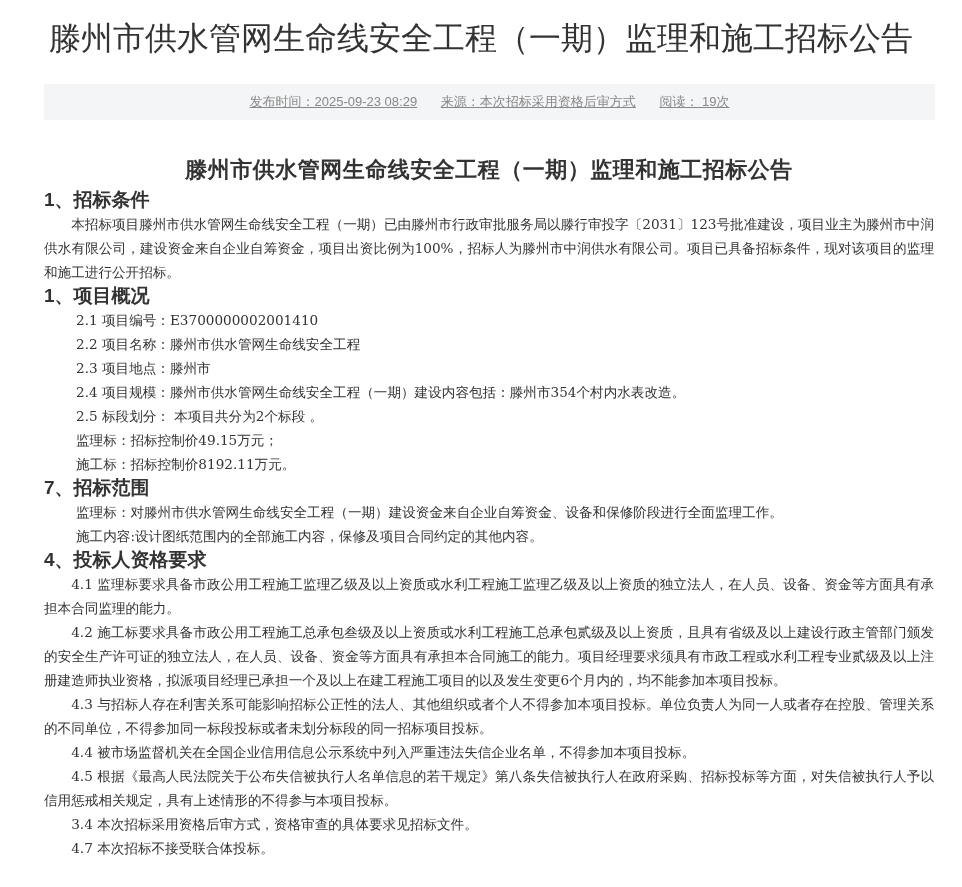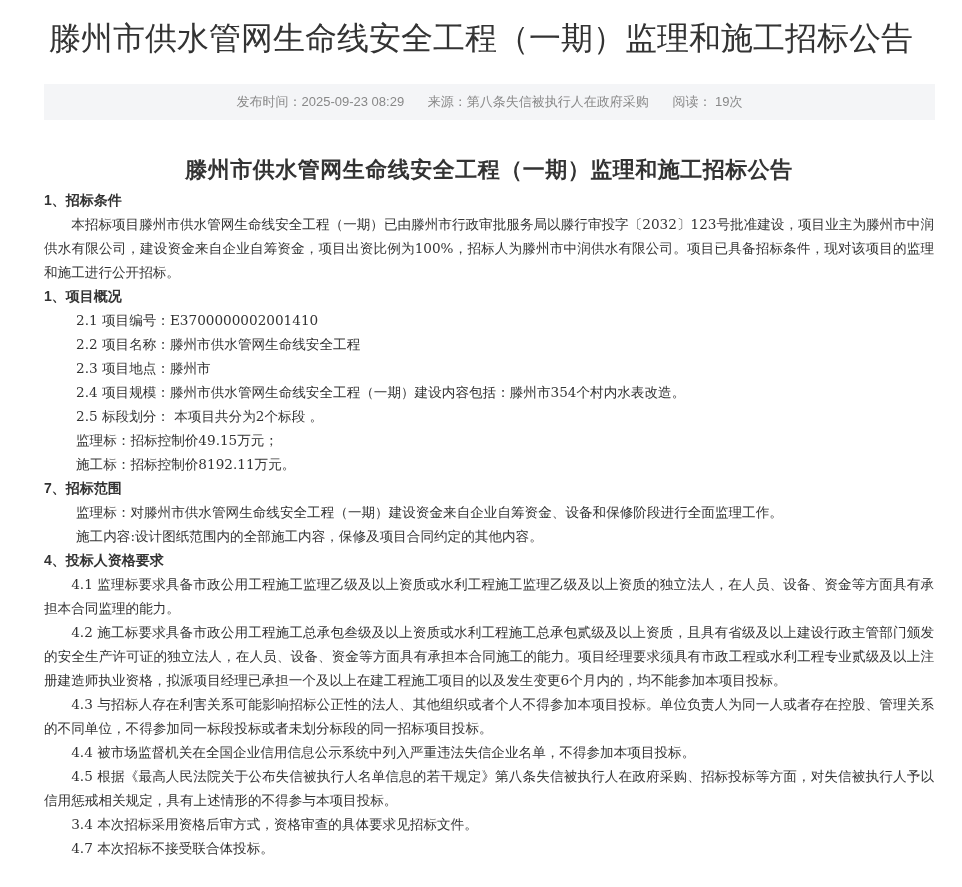--- a/index.html
+++ b/index.html
@@ -8,54 +8,54 @@
     position: absolute; left: 0; top: 14px; width: 962px; text-align: center;
     font-family: "Liberation Sans", "DejaVu Sans", sans-serif;
     font-size: 32px; line-height: 48px; color: #333333; font-weight: normal; margin: 0;
   }
   .meta-bar {
     position: absolute; left: 44px; top: 84px; width: 891px; height: 36px;
     background: #f4f5f7; text-align: center;
     font-family: "Liberation Sans", "DejaVu Sans", sans-serif;
     font-size: 13px; line-height: 36px; color: #888888;
   }
-  .meta-bar .meta-item { margin: 0 10px; }
+  .meta-bar .meta-item { margin: 0 10px; text-decoration: underline; }
   .article {
     position: absolute; left: 44px; top: 152px; width: 890px;
     font-family: "DejaVu Serif", "Liberation Serif", serif;
     font-size: 13.6px; line-height: 24px; color: #333333;
   }
   .article-title {
     text-align: center; font-size: 22px; line-height: 36px; margin: 0;
     font-family: "Liberation Serif", "DejaVu Serif", serif; font-weight: bold; color: #333;
     letter-spacing: 0.5px;
   }
   .section-heading {
     font-family: "Liberation Sans", "DejaVu Sans", sans-serif;
-    font-weight: bold; font-size: 14px; line-height: 24px; margin: 0; color: #333;
+    font-weight: bold; font-size: 19px; line-height: 24px; margin: 0; color: #333;
   }
   .para { margin: 0; text-indent: 2em; text-align: justify; }
   .item { margin: 0; padding-left: 32px; }
 </style>
 </head>
 <body>
 
 <h1 class="page-title">滕州市供水管网生命线安全工程（一期）监理和施工招标公告</h1>
 
 <div class="meta-bar">
   <span class="meta-item">发布时间：2025-09-23 08:29</span>
-  <span class="meta-item">来源：第八条失信被执行人在政府采购</span>
+  <span class="meta-item">来源：本次招标采用资格后审方式</span>
   <span class="meta-item">阅读： 19次</span>
 </div>
 
 <div class="article">
   <h2 class="article-title">滕州市供水管网生命线安全工程（一期）监理和施工招标公告</h2>
 
   <h3 class="section-heading">1、招标条件</h3>
-  <p class="para">本招标项目滕州市供水管网生命线安全工程（一期）已由滕州市行政审批服务局以滕行审投字〔2032〕123号批准建设，项目业主为滕州市中润供水有限公司，建设资金来自企业自筹资金，项目出资比例为100%，招标人为滕州市中润供水有限公司。项目已具备招标条件，现对该项目的监理和施工进行公开招标。</p>
+  <p class="para">本招标项目滕州市供水管网生命线安全工程（一期）已由滕州市行政审批服务局以滕行审投字〔2031〕123号批准建设，项目业主为滕州市中润供水有限公司，建设资金来自企业自筹资金，项目出资比例为100%，招标人为滕州市中润供水有限公司。项目已具备招标条件，现对该项目的监理和施工进行公开招标。</p>
 
   <h3 class="section-heading">1、项目概况</h3>
   <p class="item">2.1 项目编号：E3700000002001410</p>
   <p class="item">2.2 项目名称：滕州市供水管网生命线安全工程</p>
   <p class="item">2.3 项目地点：滕州市</p>
   <p class="item">2.4 项目规模：滕州市供水管网生命线安全工程（一期）建设内容包括：滕州市354个村内水表改造。</p>
   <p class="item">2.5 标段划分：  本项目共分为2个标段 。</p>
   <p class="item">监理标：招标控制价49.15万元；</p>
   <p class="item">施工标：招标控制价8192.11万元。</p>
 

